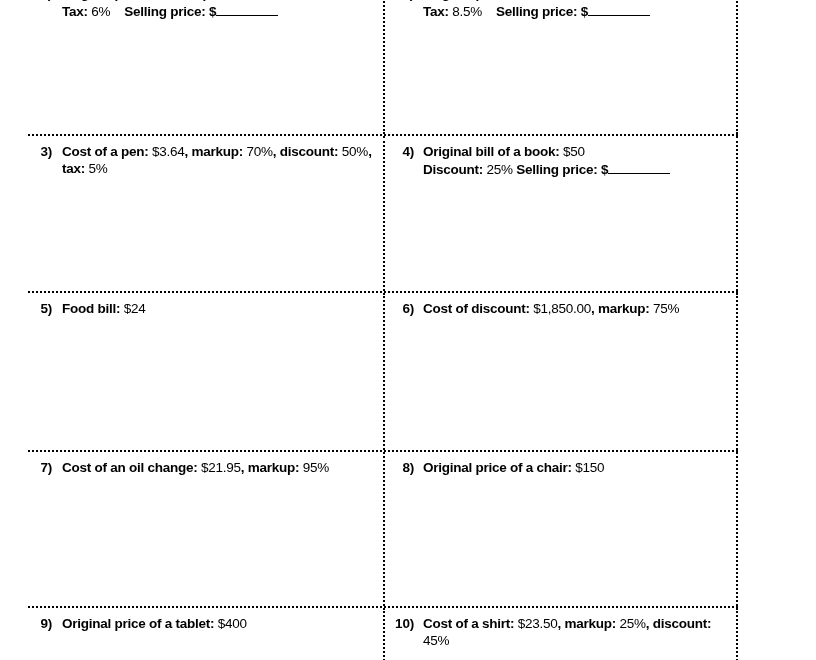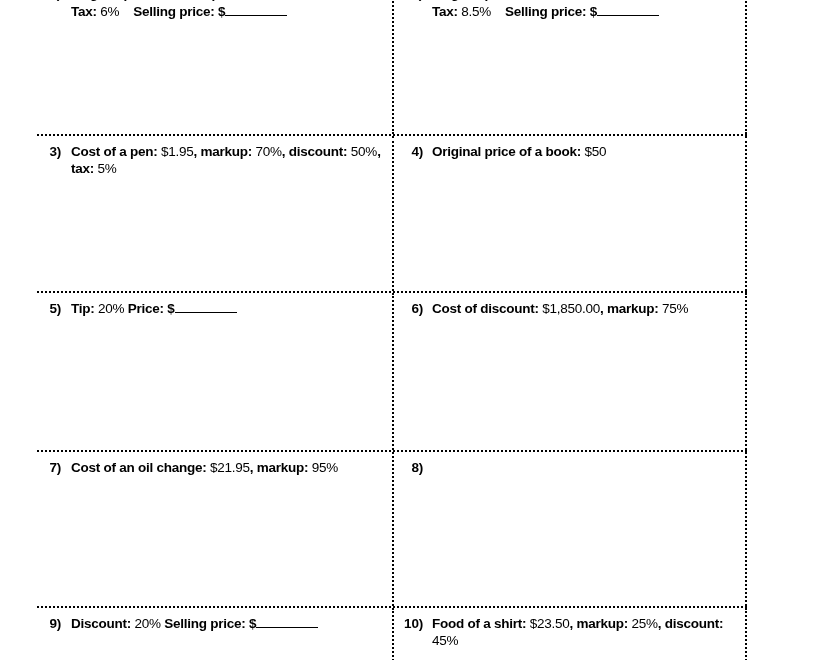--- a/index.html
+++ b/index.html
@@ -11,21 +11,21 @@
     width: 816px;
     height: 660px;
     overflow: hidden;
     font-family: "Liberation Sans", sans-serif;
     color: #000000;
   }
 
   
   #worksheet {
     position: absolute;
-    left: 12px;
+    left: 3px;
     top: 0;
     width: 712px;
     height: 660px;
     text-decoration: underline;
   }
 
   .grid {
     position: absolute;
     left: 25px;
     top: -22px;              
@@ -121,40 +121,41 @@
           </span>
         </div>
       </div>
     </div>
 
     <div class="row row-1">
       <div class="cell cell-left">
         <div class="problem">
           <span class="num">3)</span>
           <span class="body">
-            <div class="line"><span>Cost of a pen: </span><span class="val">$1.95</span><span>, markup: </span><span class="val">70%</span><span>, discount: </span><span class="val">50%</span><span>, tax: </span><span class="val">5%</span></div>
+            <div class="line"><span>Cost of a pen: </span><span class="val">$3.64</span><span>, markup: </span><span class="val">70%</span><span>, discount: </span><span class="val">50%</span><span>, tax: </span><span class="val">5%</span></div>
           </span>
         </div>
       </div>
       <div class="cell cell-right">
         <div class="problem">
           <span class="num">4)</span>
           <span class="body">
-            <div class="line"><span>Original price of a book: </span><span class="val">$50</span></div>
+            <div class="line"><span>Original bill of a book: </span><span class="val">$50</span></div>
+            <div class="line"><span>Discount: </span><span class="val">25%</span><span> Selling price: $</span><span class="blank"></span></div>
           </span>
         </div>
       </div>
     </div>
 
     <div class="row row-2">
       <div class="cell cell-left">
         <div class="problem">
           <span class="num">5)</span>
           <span class="body">
-            <div class="line"><span>Tip: </span><span class="val">20%</span><span> Price: $</span><span class="blank"></span></div>
+            <div class="line"><span>Food bill: </span><span class="val">$24</span></div>
           </span>
         </div>
       </div>
       <div class="cell cell-right">
         <div class="problem">
           <span class="num">6)</span>
           <span class="body">
             <div class="line"><span>Cost of discount: </span><span class="val">$1,850.00</span><span>, markup: </span><span class="val">75%</span></div>
           </span>
         </div>
@@ -167,38 +168,39 @@
           <span class="num">7)</span>
           <span class="body">
             <div class="line"><span>Cost of an oil change: </span><span class="val">$21.95</span><span>, markup: </span><span class="val">95%</span></div>
           </span>
         </div>
       </div>
       <div class="cell cell-right">
         <div class="problem">
           <span class="num">8)</span>
           <span class="body">
+            <div class="line"><span>Original price of a chair: </span><span class="val">$150</span></div>
           </span>
         </div>
       </div>
     </div>
 
     <div class="row row-last">
       <div class="cell cell-left">
         <div class="problem">
           <span class="num">9)</span>
           <span class="body">
-            <div class="line"><span>Discount: </span><span class="val">20%</span><span> Selling price: $</span><span class="blank"></span></div>
+            <div class="line"><span>Original price of a tablet: </span><span class="val">$400</span></div>
           </span>
         </div>
       </div>
       <div class="cell cell-right">
         <div class="problem">
           <span class="num">10)</span>
           <span class="body">
-            <div class="line"><span>Food of a shirt: </span><span class="val">$23.50</span><span>, markup: </span><span class="val">25%</span><span>, discount: </span><span class="val">45%</span></div>
+            <div class="line"><span>Cost of a shirt: </span><span class="val">$23.50</span><span>, markup: </span><span class="val">25%</span><span>, discount: </span><span class="val">45%</span></div>
           </span>
         </div>
       </div>
     </div>
 
   </div>
 </div>
 
 </body></html>

